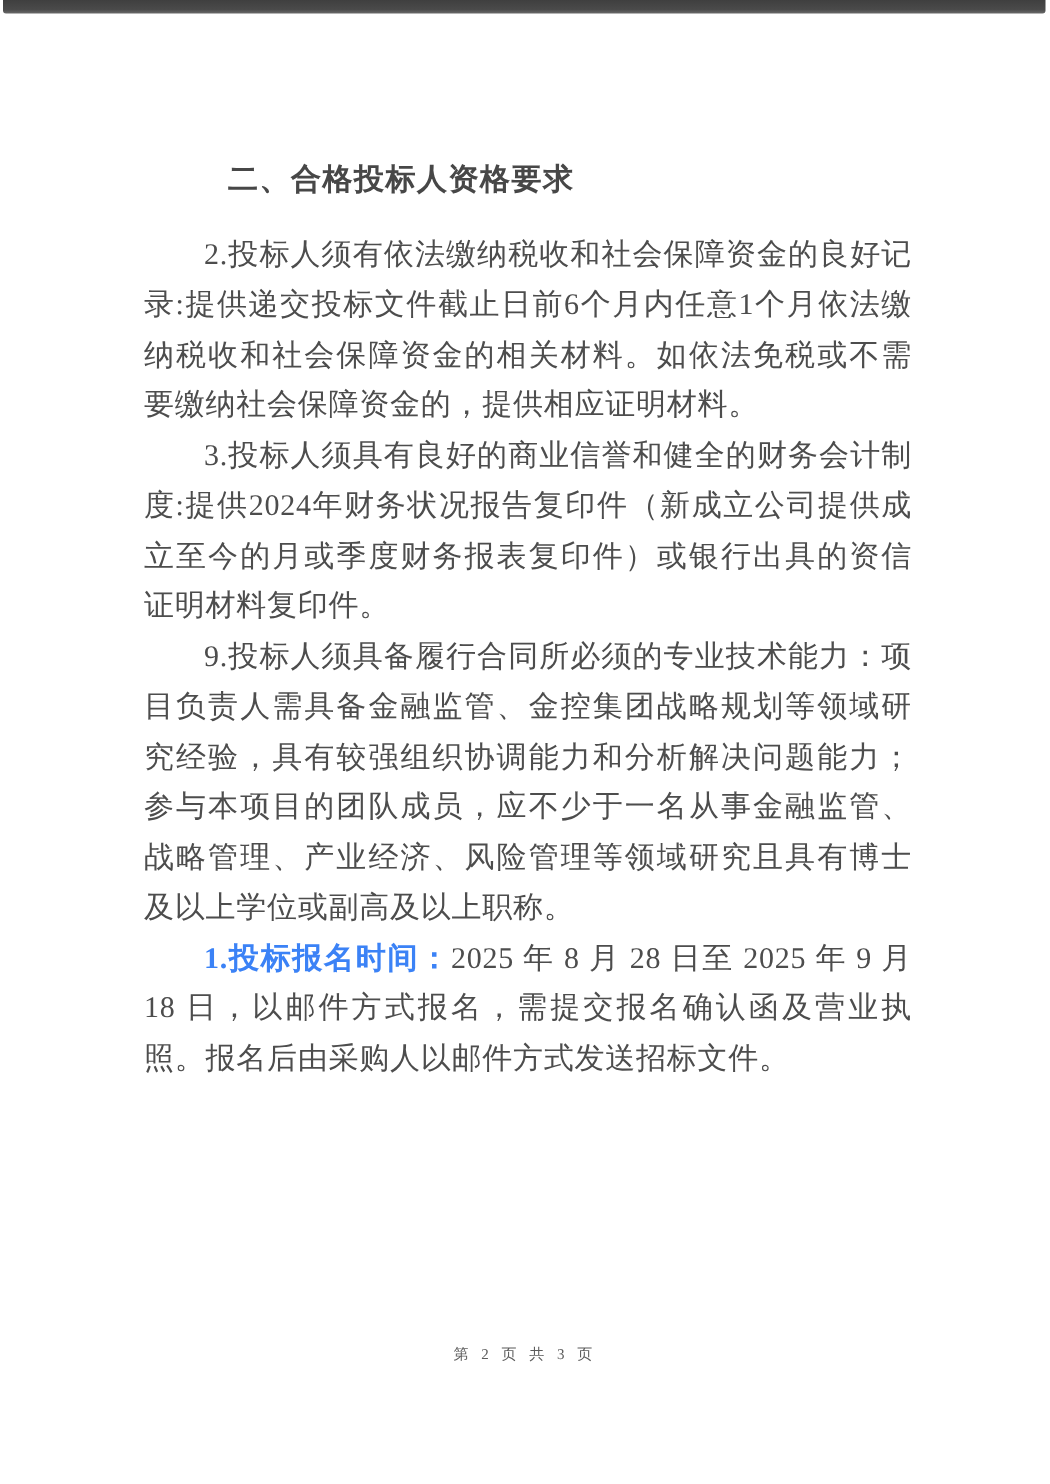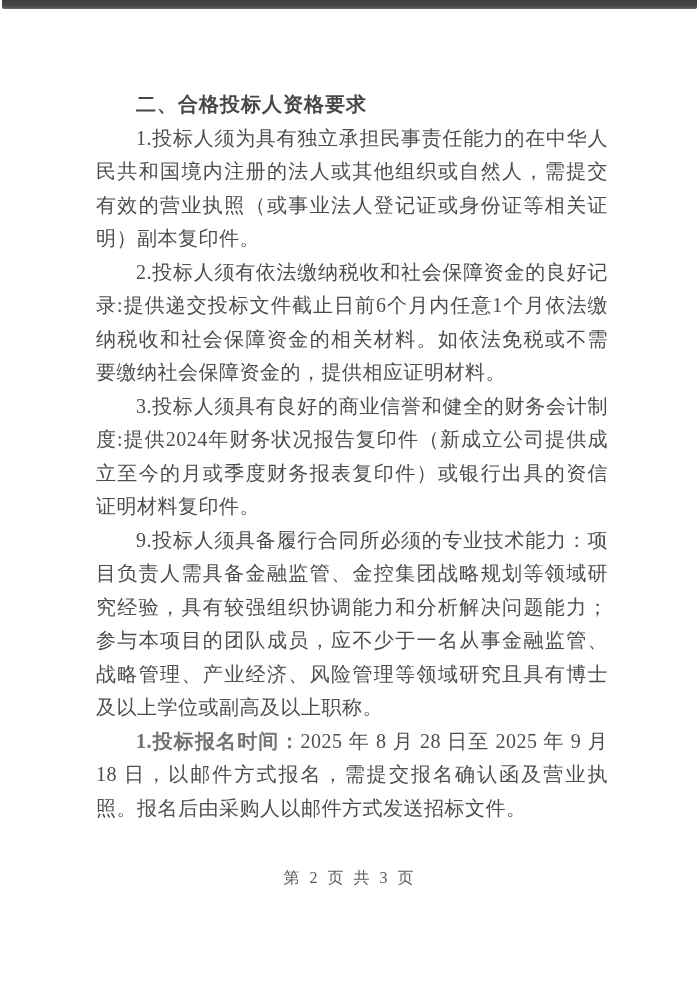--- a/index.html
+++ b/index.html
@@ -32,56 +32,55 @@
     line-height: 33.5px;
     color: #4d4d4d;
     text-align: justify;
     letter-spacing: 0.5px;
   }
   .section-heading {
     font-family: "Liberation Sans", sans-serif;
     font-size: 20px;
     font-weight: bold;
     color: #474747;
-    margin: 0;
+    margin: 16px;
     text-indent: 2em;
     line-height: 33.5px;
     text-align: left;
     letter-spacing: 1px;
   }
   .para {
     margin: 0;
     text-indent: 2em;
   }
   .para .lead {
     font-weight: bold;
-    color: #737373;
+    color: #3b82f6;
   }
   .page-footer {
     position: absolute;
-    top: 868px;
+    top: 896px;
     left: 0;
     width: 100%;
     text-align: center;
     font-family: "Liberation Serif", serif;
-    font-size: 16px;
+    font-size: 10px;
     color: #5c5c5c;
     letter-spacing: 3px;
   }
 </style>
 </head>
 <body>
 
 <div class="scan-bar"></div>
 
 <main class="content">
 
   <h2 class="section-heading">二、合格投标人资格要求</h2>
 
-  <p class="para">1.投标人须为具有独立承担民事责任能力的在中华人民共和国境内注册的法人或其他组织或自然人，需提交有效的营业执照（或事业法人登记证或身份证等相关证明）副本复印件。</p>
 
   <p class="para">2.投标人须有依法缴纳税收和社会保障资金的良好记录:提供递交投标文件截止日前6个月内任意1个月依法缴纳税收和社会保障资金的相关材料。如依法免税或不需要缴纳社会保障资金的，提供相应证明材料。</p>
 
   <p class="para">3.投标人须具有良好的商业信誉和健全的财务会计制度:提供2024年财务状况报告复印件（新成立公司提供成立至今的月或季度财务报表复印件）或银行出具的资信证明材料复印件。</p>
 
   <p class="para">9.投标人须具备履行合同所必须的专业技术能力：项目负责人需具备金融监管、金控集团战略规划等领域研究经验，具有较强组织协调能力和分析解决问题能力；参与本项目的团队成员，应不少于一名从事金融监管、战略管理、产业经济、风险管理等领域研究且具有博士及以上学位或副高及以上职称。</p>
 
 
   <p class="para"><span class="lead">1.投标报名时间：</span><span>2025 年 8 月 28 日至 2025 年 9 月 18 日，以邮件方式报名，需提交报名确认函及营业执照。报名后由采购人以邮件方式发送招标文件。</span></p>
 

